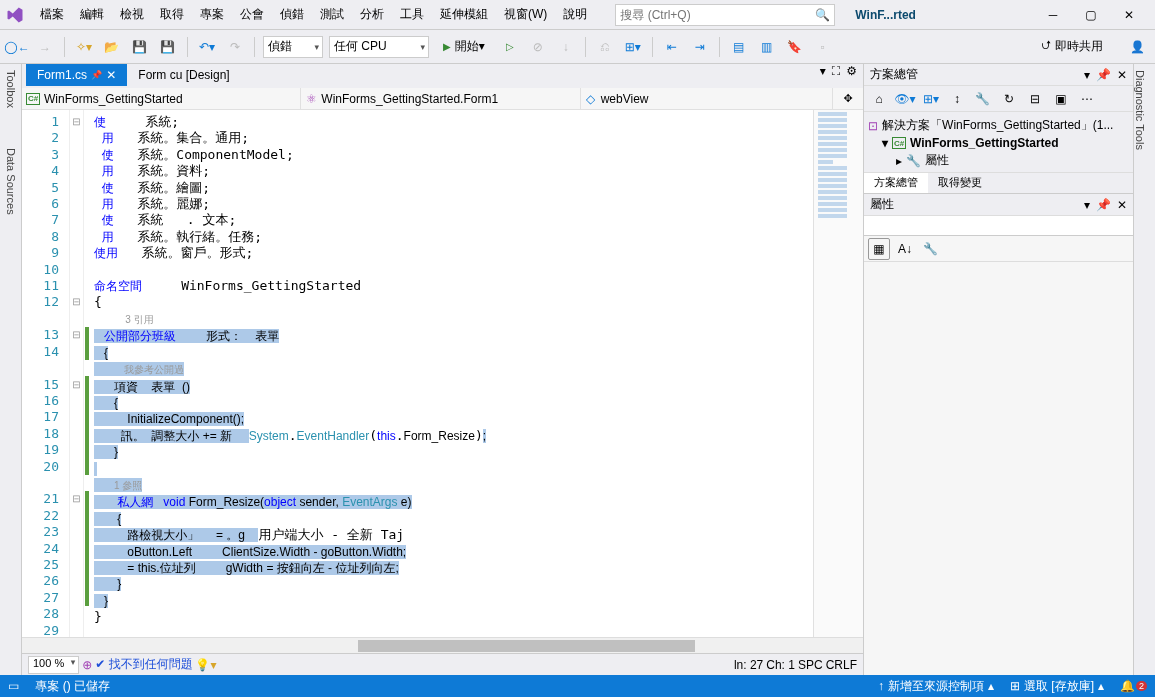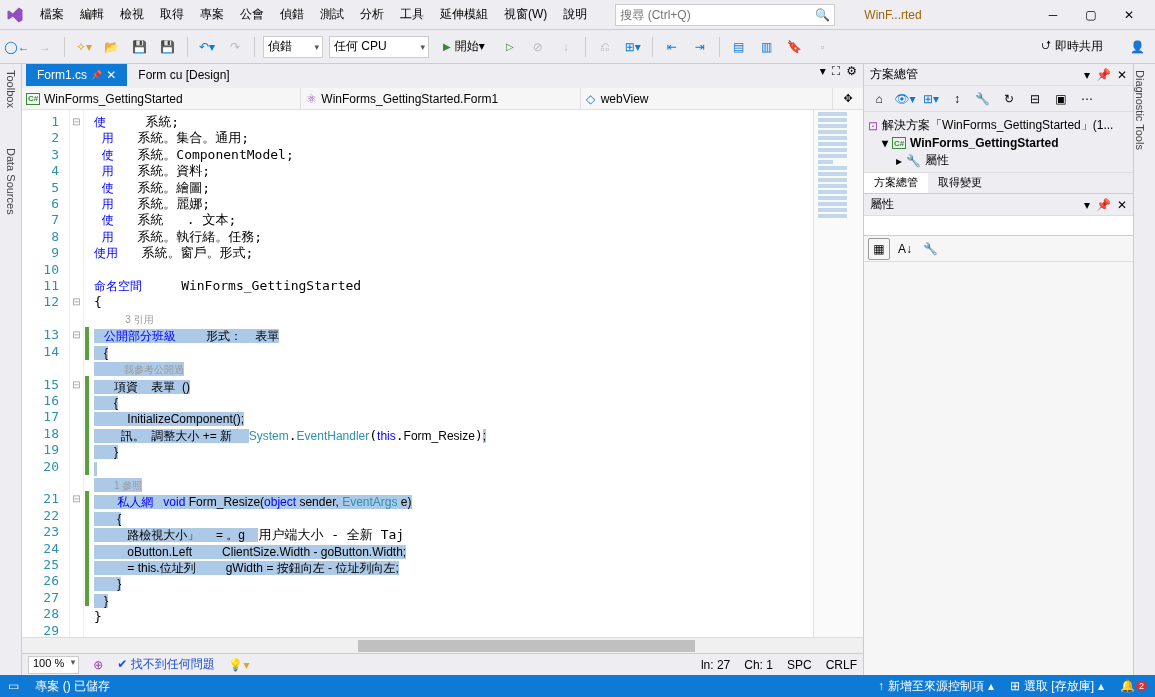--- a/index.html
+++ b/index.html
@@ -3,21 +3,21 @@
 <meta charset="utf-8">
 <style>
 *{box-sizing:border-box;margin:0;padding:0;font-family:"Microsoft JhengHei","Segoe UI",sans-serif;font-size:12px}
 body{background:#eeeef2;width:1155px;height:697px;overflow:hidden;display:flex;flex-direction:column}
 .titlebar{height:30px;background:#eeeef2;display:flex;align-items:center;padding:0 6px;border-bottom:1px solid #ccc}
 .vs-logo{width:18px;height:18px;display:flex;align-items:center;justify-content:center;margin-right:8px}
 .vs-logo svg{width:18px;height:18px}
 .menu-item{padding:3px 8px;cursor:pointer}
 .searchbox{margin-left:20px;height:22px;width:220px;background:#fff;border:1px solid #ccc;display:flex;align-items:center;padding:0 4px}
 .searchbox input{flex:1;border:none;outline:none;font-size:12px}
-.title-app{margin-left:29px;color:#a16207;font-weight:400}
+.title-app{margin-left:20px;color:#0c4a6e;font-weight:700}
 .win-controls{margin-left:auto;display:flex;gap:18px;padding-right:10px}
 .win-btn{width:20px;height:20px;display:flex;align-items:center;justify-content:center;cursor:pointer}
 .toolbar{height:34px;background:#eeeef2;display:flex;align-items:center;padding:0 6px;gap:6px;border-bottom:1px solid #ccc}
 .tb-sep{width:1px;height:20px;background:#ccc;margin:0 2px}
 .tb-btn{width:22px;height:22px;display:flex;align-items:center;justify-content:center;cursor:pointer;border-radius:2px}
 .tb-combo{height:22px;border:1px solid #ccc;background:#fff;padding:0 14px 0 4px;font-size:12px;display:flex;align-items:center;position:relative;cursor:pointer}
 .tb-combo:after{content:"▾";position:absolute;right:3px;font-size:9px;color:#555}
 .start-btn{display:flex;align-items:center;gap:4px;padding:0 8px;height:22px;cursor:pointer}
 .tri-green{color:#388a34;font-size:10px}
 .share-btn{margin-left:auto;display:flex;align-items:center;gap:4px;padding:0 8px;cursor:pointer}
@@ -42,21 +42,21 @@
 .chg{width:4px;height:16.4px;margin-left:1px}
 .chg.green{background:#5a9e3e}
 .code{flex:1;padding:4px 4px;font-family:Consolas,"Microsoft JhengHei",monospace;font-size:13px;line-height:16.4px;white-space:pre;overflow:auto}
 .sel{background:#adc9e8}
 .kw{color:#0000ff}
 .typ{color:#2b91af}
 .id{color:#000}
 .com{color:#999;font-size:10px}
 .minimap{width:50px;background:#fafafa;border-left:1px solid #e0e0e0;position:relative}
 .mm-line{height:4px;margin:2px 4px;background:#c2d7ec;width:60%}
-.editor-status{height:22px;border-top:1px solid #ccc;background:#eeeef2;display:flex;align-items:center;padding:0 6px;gap:14px;font-size:11px}
+.editor-status{height:22px;border-top:1px solid #ccc;background:#eeeef2;display:flex;align-items:center;padding:0 6px;gap:3px;font-size:11px}
 .editor-status .spacer{flex:1}
 .right-pane{width:270px;background:#eeeef2;border-left:1px solid #ccc;display:flex;flex-direction:column}
 .right-rail{width:22px;background:#eeeef2;border-left:1px solid #ccc;padding-top:6px}
 .panel-header{height:22px;background:#eeeef2;display:flex;align-items:center;padding:0 6px;font-size:11px;border-bottom:1px solid #ddd}
 .panel-tools{margin-left:auto;display:flex;gap:6px}
 .panel-toolbar{height:26px;display:flex;align-items:center;padding:0 4px;gap:4px;border-bottom:1px solid #ddd}
 .panel-search{height:24px;border:1px solid #ccc;margin:3px;display:flex;align-items:center;padding:0 4px;background:#fff}
 .panel-search input{flex:1;border:none;outline:none;font-size:11px}
 .tree{padding:4px;font-size:12px;overflow:auto;height:60px}
 .tree-row{display:flex;align-items:center;gap:4px;padding:1px 0;cursor:pointer;white-space:nowrap}

